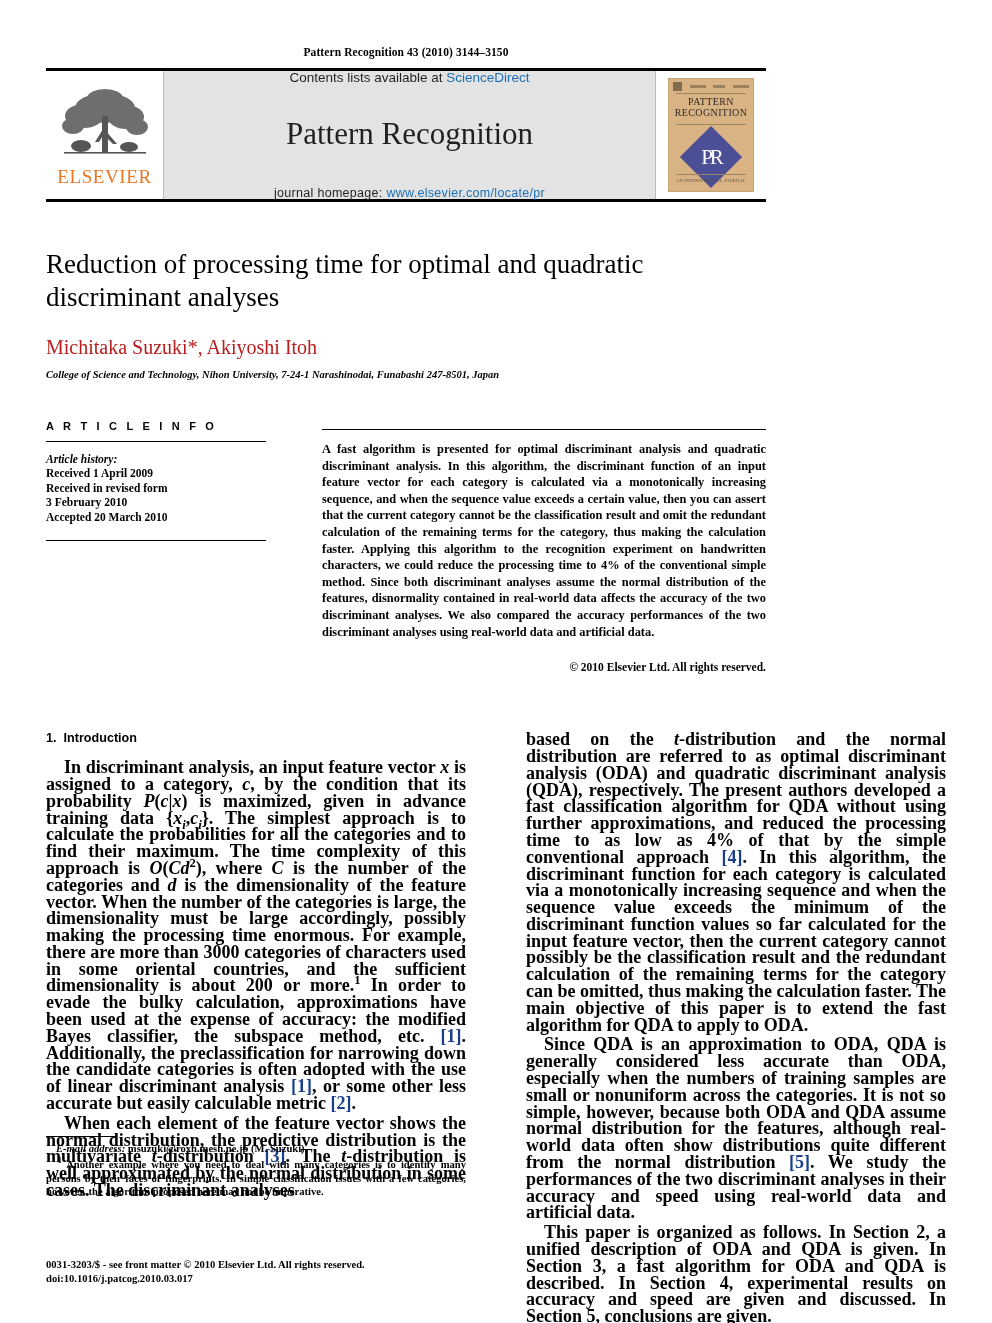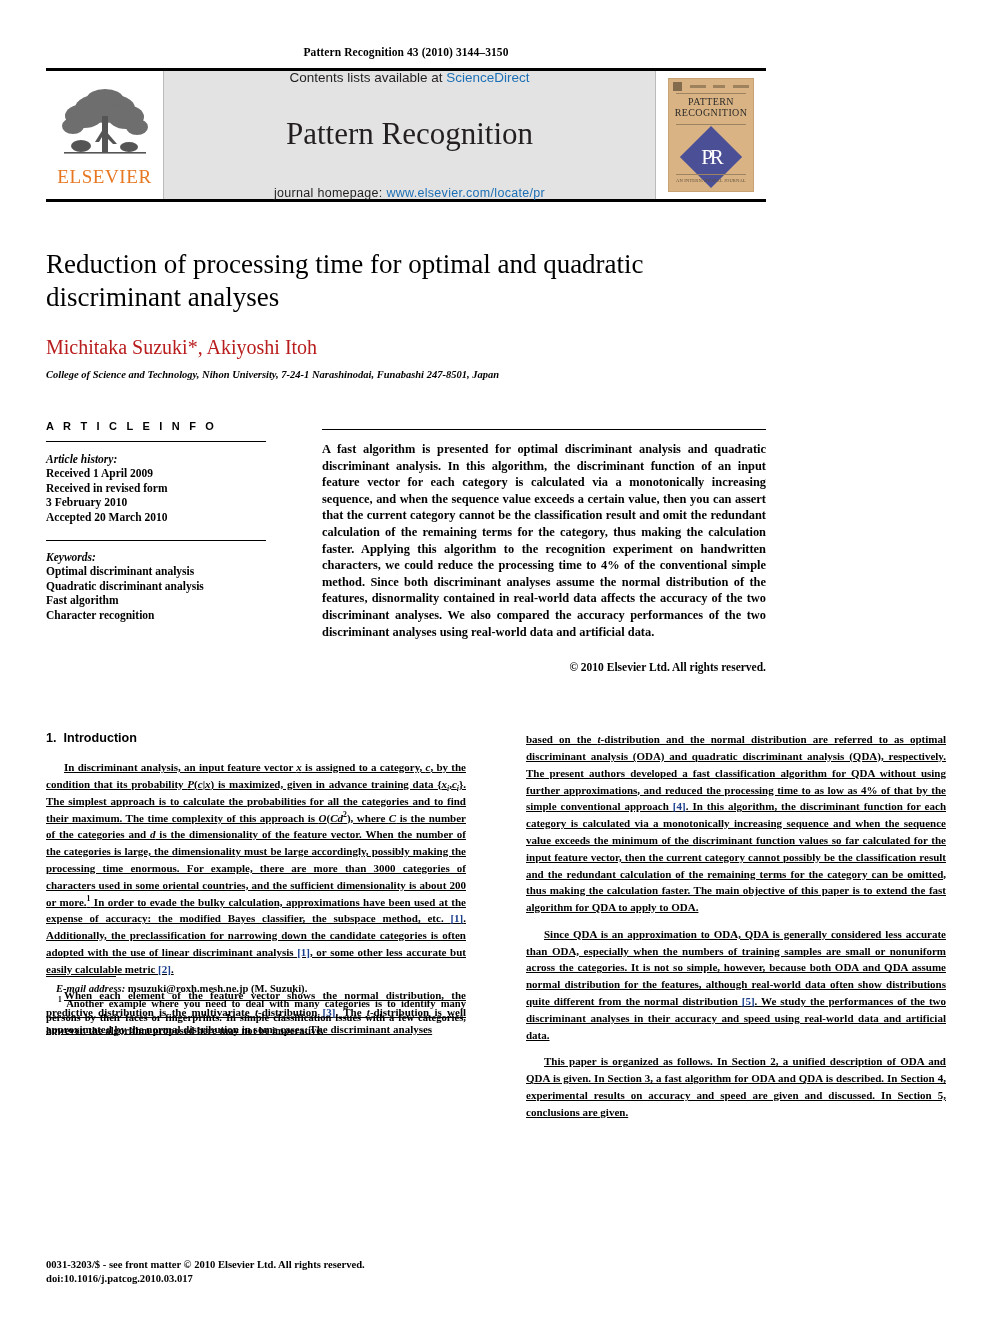--- a/index.html
+++ b/index.html
@@ -287,30 +287,29 @@
   }
   .body-col.right { margin-left: 60px; }
   .section-heading {
     font-family: "Liberation Sans", sans-serif;
     font-weight: bold;
     font-size: 12.6px;
     margin: 0 0 14px 0;
   }
   .section-heading .num { margin-right: 7px; }
   p.body {
-    font-size: 11px;
+    font-size: 18px;
     line-height: 16.8px;
     text-align: justify;
     font-weight: bold;
     margin: 0;
     text-indent: 18px;
     hyphens: manual;
-    text-decoration: underline;
-  }
-  p.body + p.body { margin-top: 10px; }
+  }
+  p.body + p.body { margin-top: 3px; }
   .ref { color: #1a3e8c; }
   .ital { font-style: italic; }
   sup { font-size: 70%; vertical-align: super; line-height: 0; }
   sub { font-size: 70%; vertical-align: sub; line-height: 0; }
 
   
   .footnotes {
     position: absolute;
     left: 0;
     bottom: 0;
@@ -423,27 +422,20 @@
 
     <div class="col-info">
       <div class="sect-label">A R T I C L E   I N F O</div>
       <hr class="hr-thin">
       <div class="meta-head">Article history:</div>
       <div class="meta-line">Received 1 April 2009</div>
       <div class="meta-line">Received in revised form</div>
       <div class="meta-line">3 February 2010</div>
       <div class="meta-line">Accepted 20 March 2010</div>
       <hr class="hr-thin tight" style="margin-top:16px">
-      <div class="keywords-block">
-        <div class="meta-head">Keywords:</div>
-        <div class="kw-line">Optimal discriminant analysis</div>
-        <div class="kw-line">Quadratic discriminant analysis</div>
-        <div class="kw-line">Fast algorithm</div>
-        <div class="kw-line">Character recognition</div>
-      </div>
     </div>
 
     <div class="col-abstract">
       <hr class="hr-thin">
       <p class="abstract-text">A fast algorithm is presented for optimal discriminant analysis and quadratic discriminant analysis. In this algorithm, the discriminant function of an input feature vector for each category is calculated via a monotonically increasing sequence, and when the sequence value exceeds a certain value, then you can assert that the current category cannot be the classification result and omit the redundant calculation of the remaining terms for the category, thus making the calculation faster. Applying this algorithm to the recognition experiment on handwritten characters, we could reduce the processing time to 4% of the conventional simple method. Since both discriminant analyses assume the normal distribution of the features, disnormality contained in real-world data affects the accuracy of the two discriminant analyses. We also compared the accuracy performances of the two discriminant analyses using real-world data and artificial data.</p>
       <div class="copyright">© 2010 Elsevier Ltd. All rights reserved.</div>
     </div>
   </div>
 
   <div class="body-cols">

